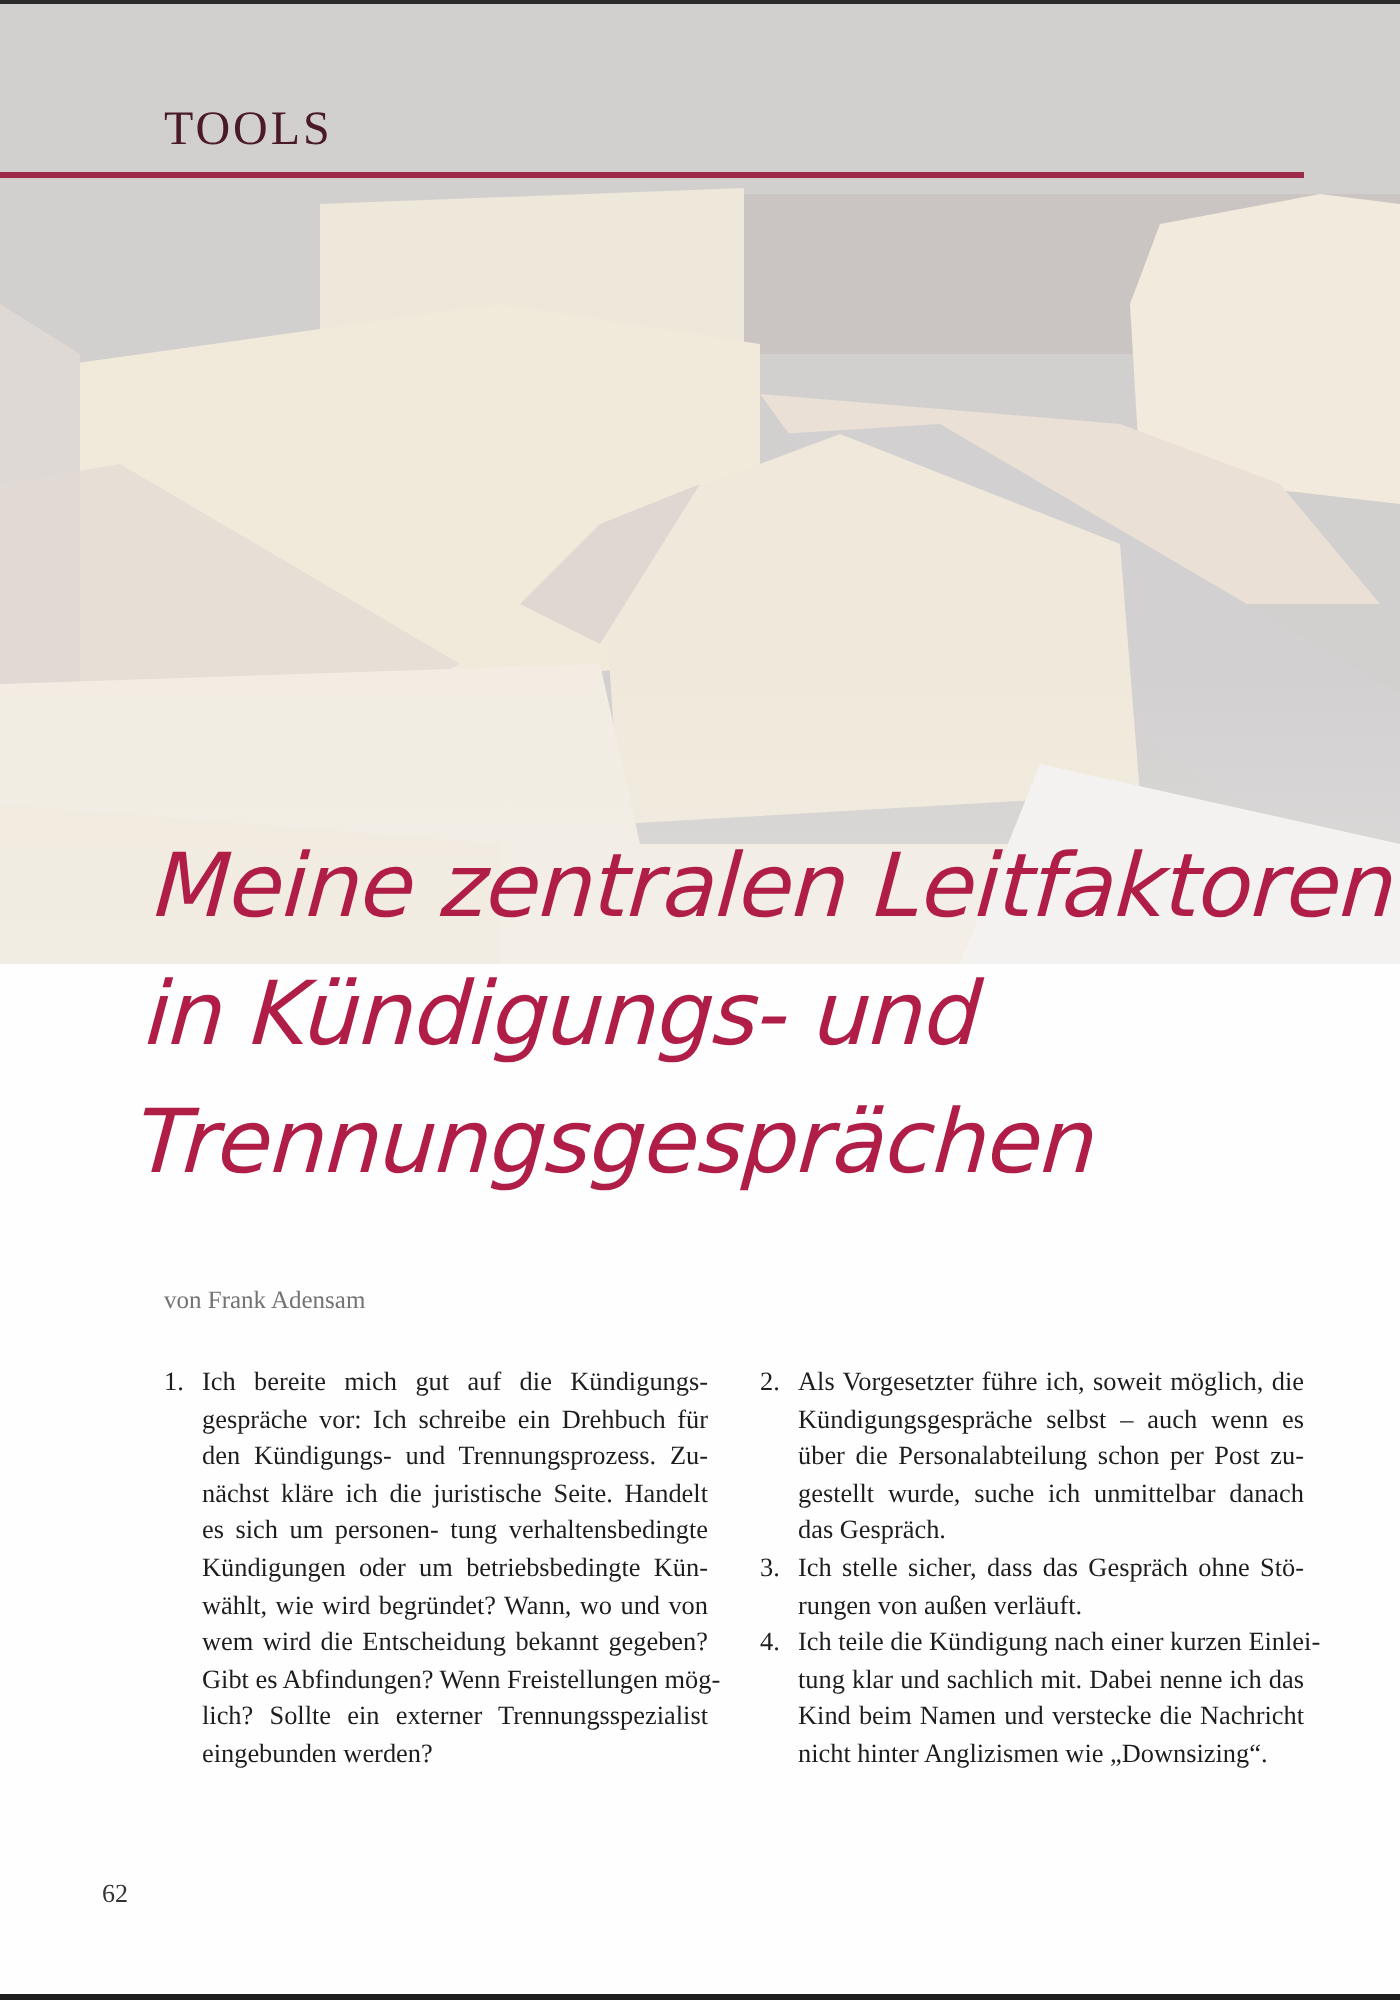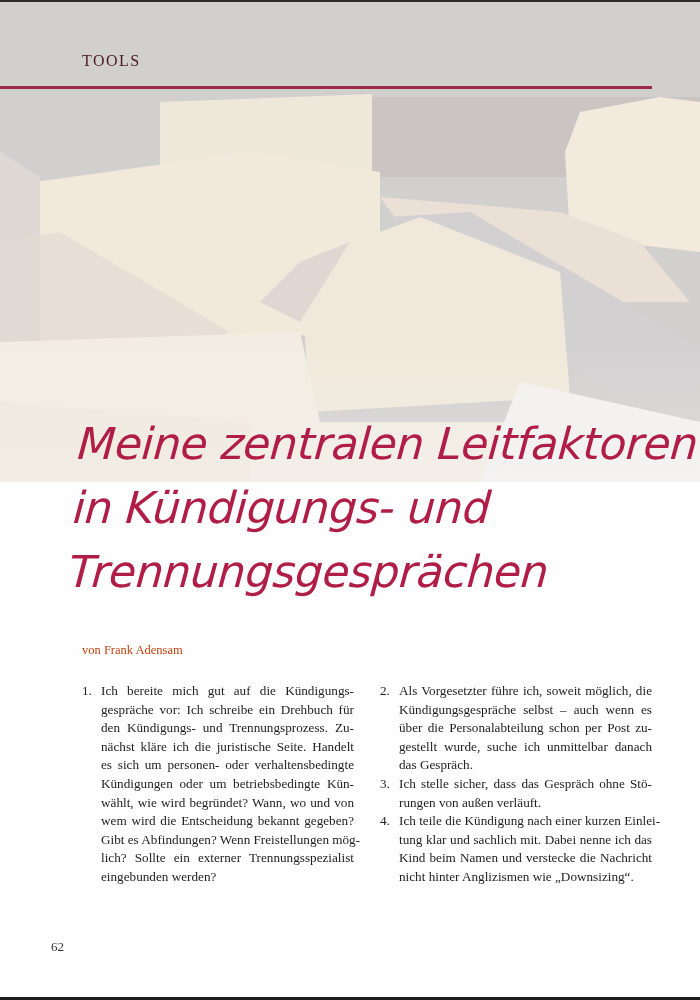--- a/index.html
+++ b/index.html
@@ -25,21 +25,21 @@
   }
   .photo svg { position: absolute; left: 0; top: 0; }
   .photo-fade {
     position: absolute; left: 0; top: 0; width: 700px; height: 480px;
     background: linear-gradient(to bottom, rgba(255,255,255,0) 0%, rgba(255,255,255,0) 70%, rgba(245,243,240,0.35) 100%);
   }
 
   .section-label {
     position: absolute; left: 82px; top: 50px;
     font-family: "Liberation Serif", "DejaVu Serif", serif;
-    font-size: 16px; letter-spacing: 1.5px;
+    font-size: 24px; letter-spacing: 1.5px;
     color: #4a1a26;
   }
   .section-rule {
     position: absolute; left: 0; top: 84px; width: 652px; height: 3px;
     background: #9c2a48;
   }
 
   .title {
     position: absolute; left: 80px; top: 410px; width: 600px;
     font-family: "DejaVu Sans", "Liberation Sans", sans-serif;
@@ -48,21 +48,21 @@
     font-size: 44px; line-height: 64px;
     letter-spacing: -0.5px;
     transform: skewX(-4deg);
     transform-origin: left top;
   }
   .title .line { display: block; white-space: nowrap; }
 
   .byline {
     position: absolute; left: 82px; top: 641px;
     font-family: "Liberation Serif", serif;
-    font-size: 12.5px; color: #c2410c;
+    font-size: 12.5px; color: #737373;
   }
 
   .col {
     position: absolute; top: 680px;
     font-family: "Liberation Serif", "DejaVu Serif", serif;
     font-size: 13.2px; line-height: 18.6px; color: #1d1d1d;
     text-align: justify;
     hyphens: manual;
   }
   .col-left { left: 82px; width: 272px; }
@@ -136,21 +136,21 @@
   <div class="byline">von Frank Adensam</div>
 
   <div class="col col-left">
     <div class="list-item">
       <span class="num">1.</span>
       <span class="txt">
         <span class="ln">Ich bereite mich gut auf die Kündigungs-</span>
         <span class="ln">gespräche vor: Ich schreibe ein Drehbuch für</span>
         <span class="ln">den Kündigungs- und Trennungsprozess. Zu-</span>
         <span class="ln">nächst kläre ich die juristische Seite. Handelt</span>
-        <span class="ln">es sich um personen- oder verhaltensbedingte</span>
+        <span class="ln">es sich um personen- tung verhaltensbedingte</span>
         <span class="ln">Kündigungen oder um betriebsbedingte Kün-</span>
         <span class="ln">wählt, wie wird begründet? Wann, wo und von</span>
         <span class="ln">wem wird die Entscheidung bekannt gegeben?</span>
         <span class="ln">Gibt es Abfindungen? Wenn Freistellungen mög-</span>
         <span class="ln">lich? Sollte ein externer Trennungsspezialist</span>
         <span class="ln last">eingebunden werden?</span>
       </span>
     </div>
   </div>
 

